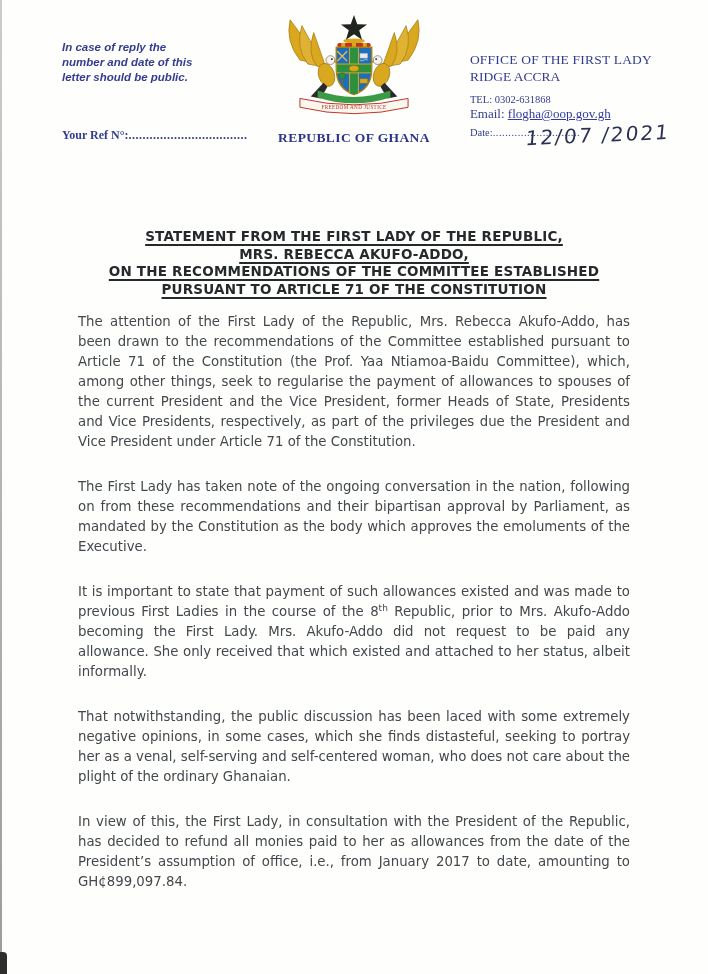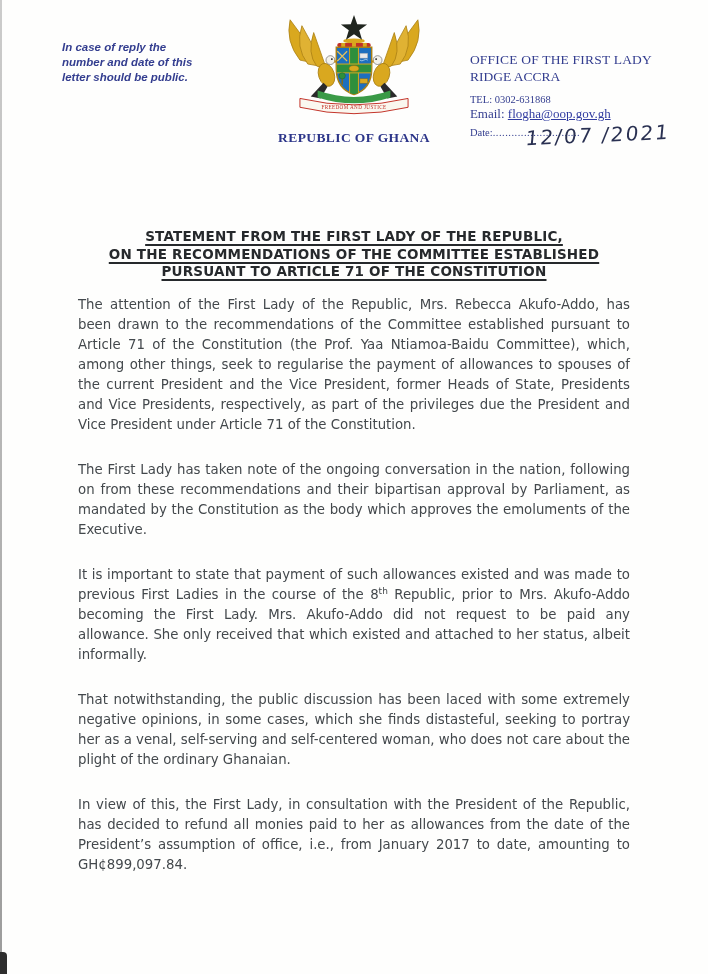--- a/index.html
+++ b/index.html
@@ -56,20 +56,23 @@
 
   <div class="scan-edge-left"></div>
   <div class="scan-corner-mark"></div>
 
   <div class="reply-note">
     <div>In case of reply the</div>
     <div>number and date of this</div>
     <div>letter should be public.</div>
   </div>
 
+  <div class="ref-line ref-your">
+    <span>Your Ref N°:</span><span class="dots">..................................</span>
+  </div>
 
   <div class="crest">
     <svg width="150" height="116" viewBox="0 0 150 118">
       <defs>
         <clipPath id="shieldClip">
           <path d="M57,40 L93,40 L93,62 Q93,82 75,88 Q57,82 57,62 Z"></path>
         </clipPath>
         <g id="eagleL">
           <path d="M44,58 L10,12 Q5,34 20,53 Z" fill="#d9a81f" stroke="#a97f14" stroke-width="0.8"></path>
           <path d="M45,60 L22,18 Q15,40 28,57 Z" fill="#e0b233" stroke="#a97f14" stroke-width="0.8"></path>
@@ -136,20 +139,21 @@
     </div>
     <div class="date-line">
       <span>Date:</span><span class="date-dots">............................</span>
       <span class="handwritten-date">12/07 /2021</span>
     </div>
   </div>
 
   <div class="doc-body">
     <div class="statement-title">
       <div>STATEMENT FROM THE FIRST LADY OF THE REPUBLIC,</div>
+      <div>MRS. REBECCA AKUFO-ADDO,</div>
       <div>ON THE RECOMMENDATIONS OF THE COMMITTEE ESTABLISHED</div>
       <div>PURSUANT TO ARTICLE 71 OF THE CONSTITUTION</div>
     </div>
 
     <p class="para">The attention of the First Lady of the Republic, Mrs. Rebecca Akufo-Addo, has been drawn to the recommendations of the Committee established pursuant to Article 71 of the Constitution (the Prof. Yaa Ntiamoa-Baidu Committee), which, among other things, seek to regularise the payment of allowances to spouses of the current President and the Vice President, former Heads of State, Presidents and Vice Presidents, respectively, as part of the privileges due the President and Vice President under Article 71 of the Constitution.</p>
     <p class="para">The First Lady has taken note of the ongoing conversation in the nation, following on from these recommendations and their bipartisan approval by Parliament, as mandated by the Constitution as the body which approves the emoluments of the Executive.</p>
     <p class="para"><span>It is important to state that payment of such allowances existed and was made to previous First Ladies in the course of the 8</span><sup>th</sup><span> Republic, prior to Mrs. Akufo-Addo becoming the First Lady. Mrs. Akufo-Addo did not request to be paid any allowance. She only received that which existed and attached to her status, albeit informally.</span></p>
     <p class="para">That notwithstanding, the public discussion has been laced with some extremely negative opinions, in some cases, which she finds distasteful, seeking to portray her as a venal, self-serving and self-centered woman, who does not care about the plight of the ordinary Ghanaian.</p>
     <p class="para">In view of this, the First Lady, in consultation with the President of the Republic, has decided to refund all monies paid to her as allowances from the date of the President’s assumption of office, i.e., from January 2017 to date, amounting to GH¢899,097.84.</p>
   </div>

